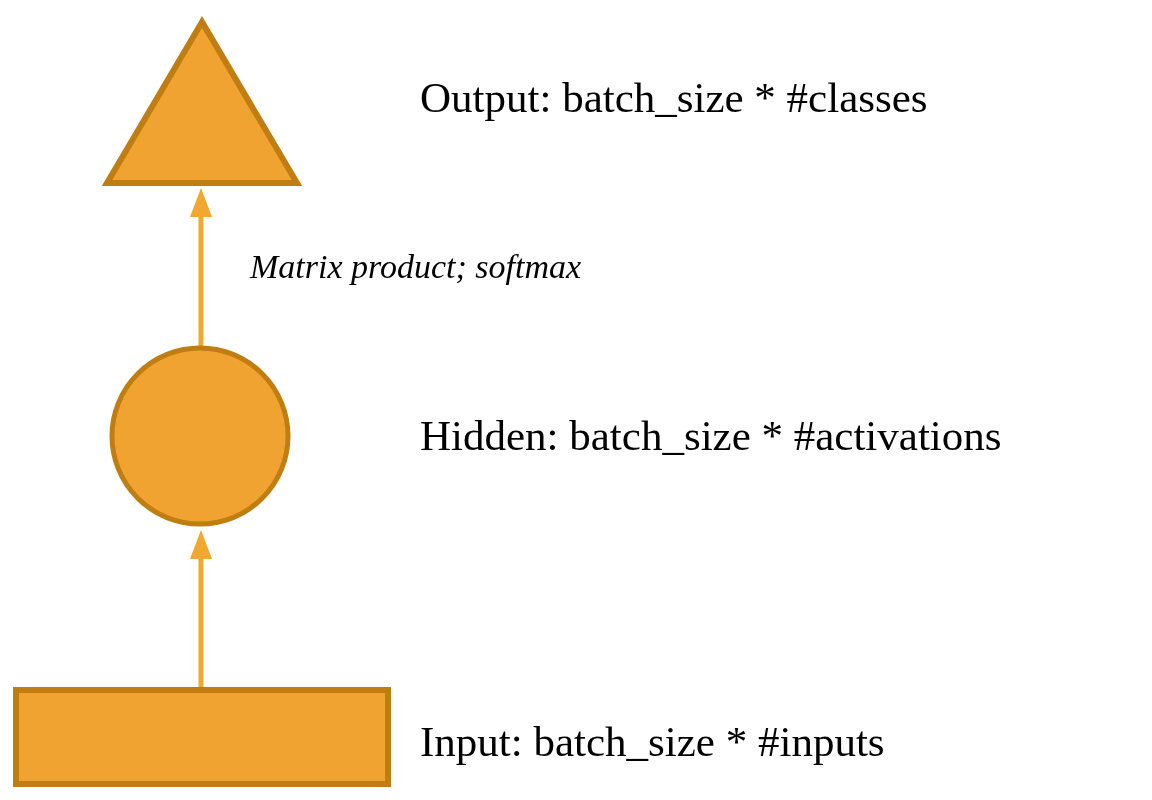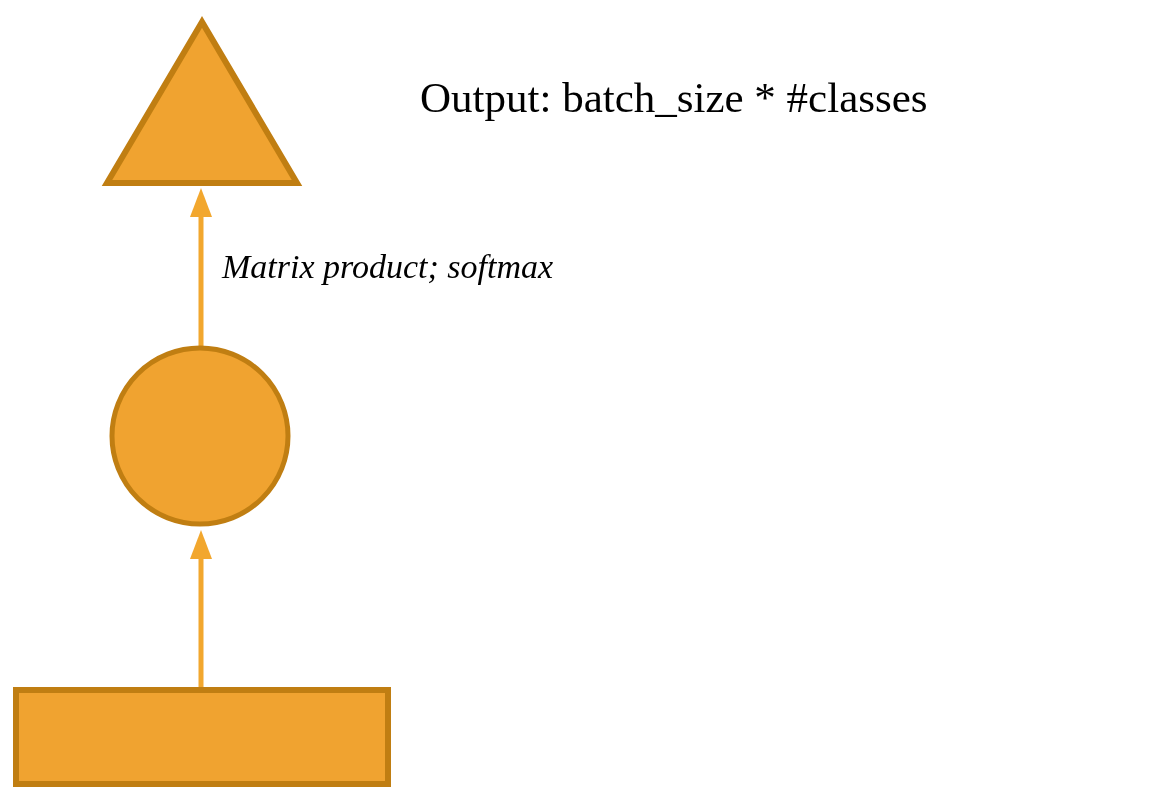--- a/index.html
+++ b/index.html
@@ -27,20 +27,21 @@
     white-space: nowrap;
     line-height: 1.1;
   }
   .edge-label {
     position: absolute;
     color: #000000;
     font-size: 34px;
     font-style: italic;
     white-space: nowrap;
     line-height: 1.1;
+    margin-left: 28px;
   }
   .label-output { left: 420px; top: 74px; }
   .label-hidden { left: 420px; top: 412px; }
   .label-input  { left: 420px; top: 718px; }
   .label-softmax { left: 222px; top: 248px; }
   .label-relu    { left: 222px; top: 563px; }
 </style>
 </head>
 <body>
 
@@ -56,18 +57,20 @@
     <circle cx="200" cy="436" r="88" stroke-width="5" fill="#F0A330" stroke="#C07E12"></circle>
 
     <line x1="201" y1="688" x2="201" y2="556" stroke-width="5" stroke="#F2A72E"></line>
     <polygon points="201,530 190,559 212,559" fill="#F2A72E"></polygon>
 
     <rect x="16" y="690" width="372" height="94" stroke-width="6" fill="#F0A330" stroke="#C07E12"></rect>
   </svg>
 
   <div class="node-label label-output">Output: batch_size * #classes</div>
 
+  <div class="node-label label-hidden">Hidden: batch_size * #activations</div>
 
+  <div class="node-label label-input">Input: batch_size * #inputs</div>
 
   <div class="edge-label label-softmax">Matrix product; softmax</div>
 
 
 </div>
 
 </body></html>

